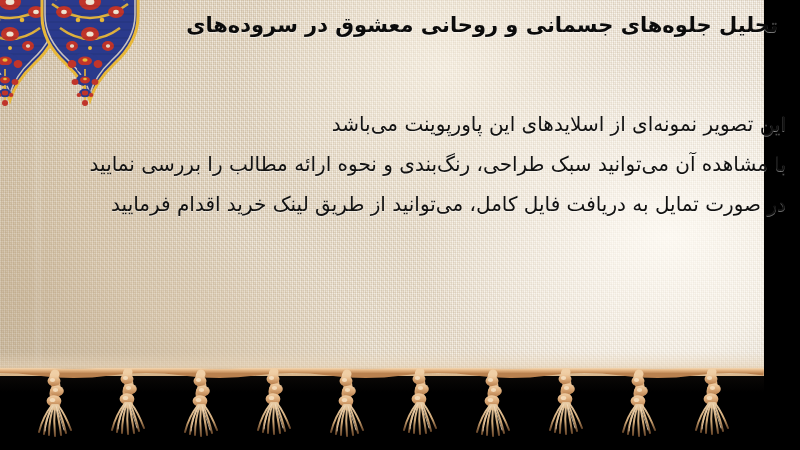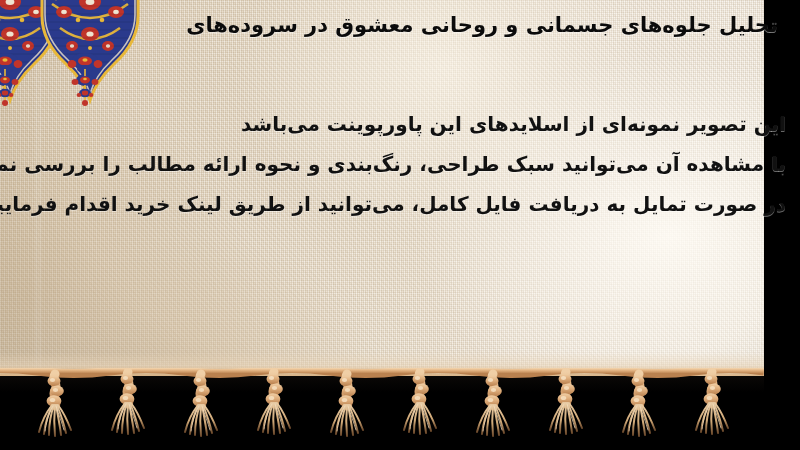--- a/index.html
+++ b/index.html
@@ -60,21 +60,21 @@
     position:absolute;right:18px;top:10px;width:600px;
     text-align:center;
     color:#0b0b0b;
     font-size:21px;line-height:30px;font-weight:700;
     letter-spacing:0px;
     text-shadow:0 1px 0 rgba(255,255,255,.45);
   }
   .body-text{
     position:absolute;right:14px;top:104px;width:786px;
     text-align:right;color:#111;
-    font-size:20px;line-height:40px;font-weight:700;
+    font-size:20px;line-height:40px;font-weight:400;
     text-shadow:0 1px 0 rgba(255,255,255,.40);
   }
   .body-text .ln{display:block;white-space:nowrap;}
 
   
   .fringe-band{
     position:absolute;left:0;top:352px;width:800px;height:98px;
   }
   .fringe-top{
     position:absolute;left:0;top:0;width:800px;height:30px;

